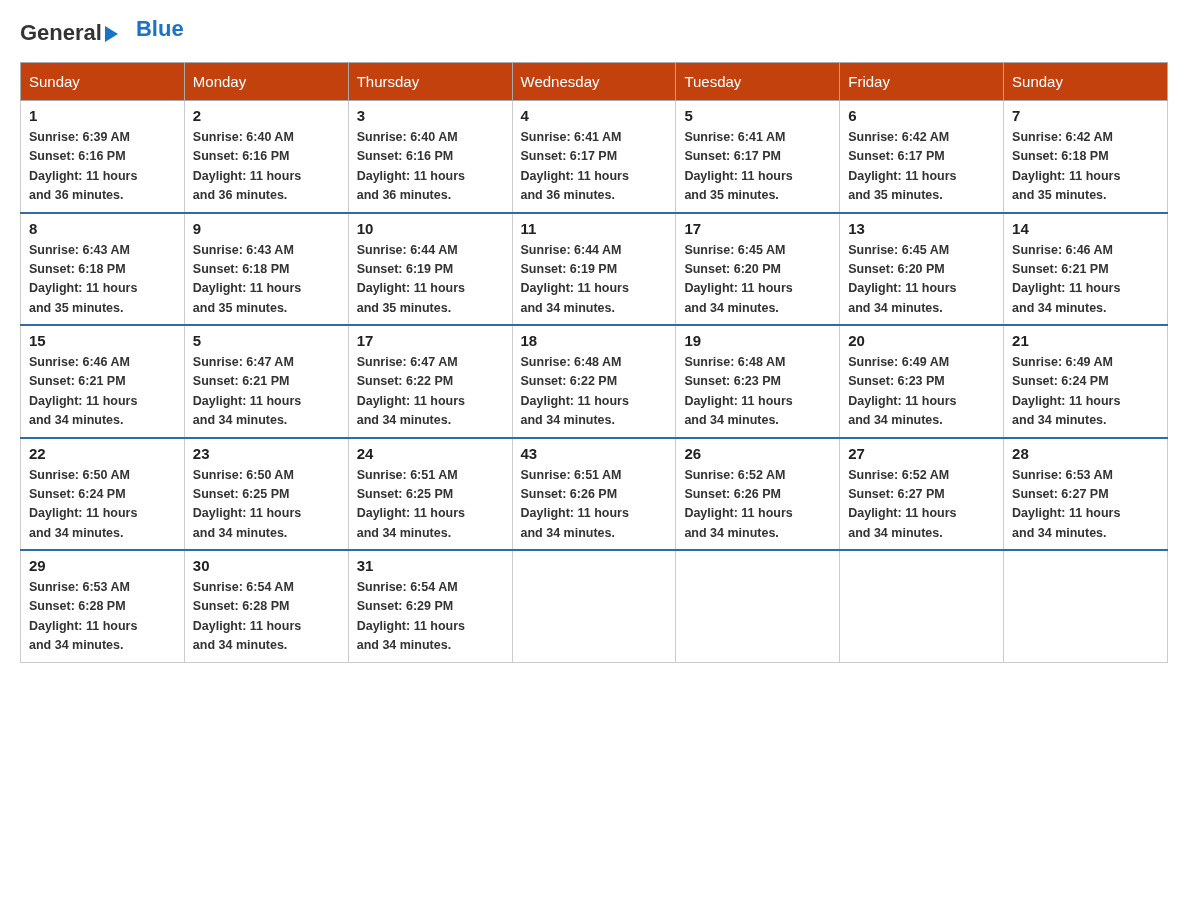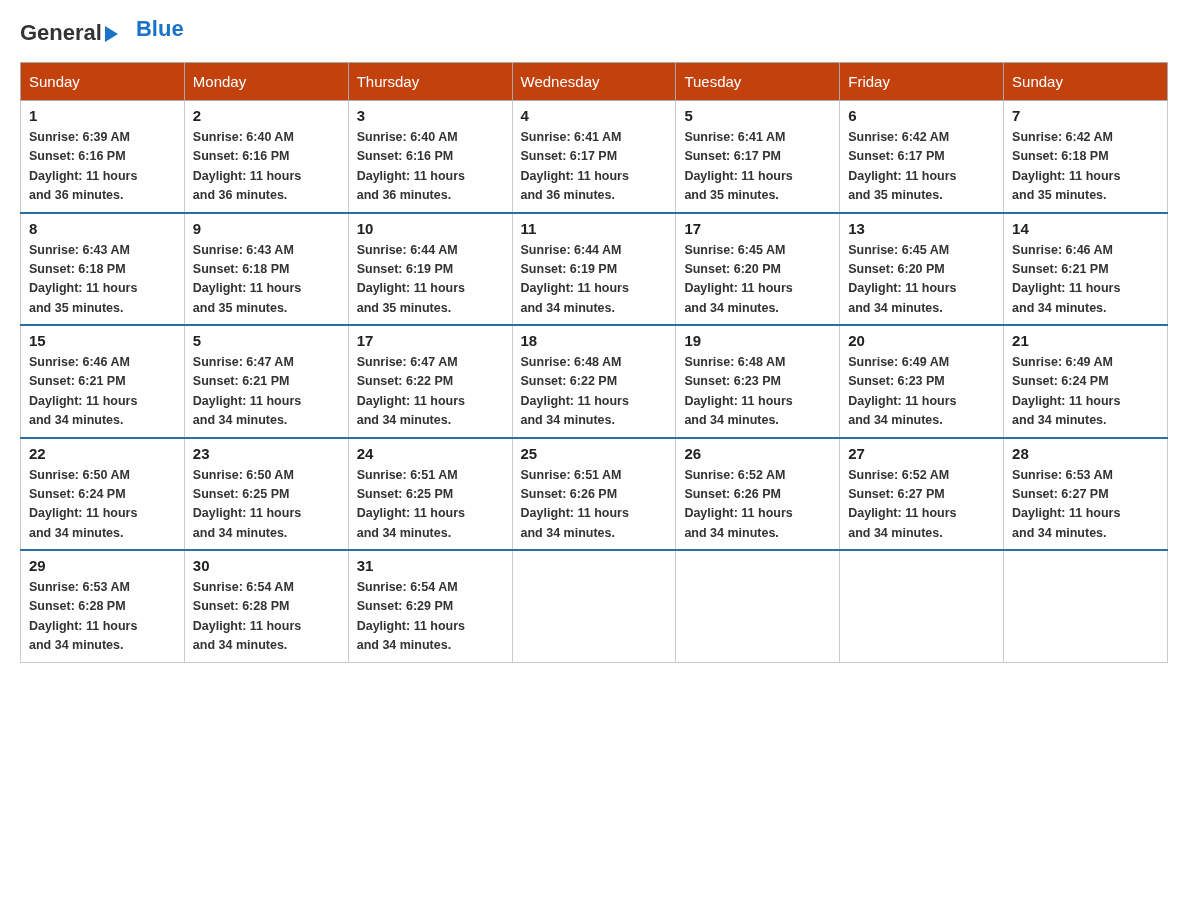--- a/index.html
+++ b/index.html
@@ -335,21 +335,21 @@
         <td>
         <div class="day-number">24</div>
         <div class="day-info">
           Sunrise: 6:51 AM<br>
           Sunset: 6:25 PM<br>
           Daylight: 11 hours<br>
           and 34 minutes.
         </div>
       </td>
         <td>
-        <div class="day-number">25</div>
+        <div class="day-number">43</div>
         <div class="day-info">
           Sunrise: 6:51 AM<br>
           Sunset: 6:26 PM<br>
           Daylight: 11 hours<br>
           and 34 minutes.
         </div>
       </td>
         <td>
         <div class="day-number">26</div>
         <div class="day-info">

